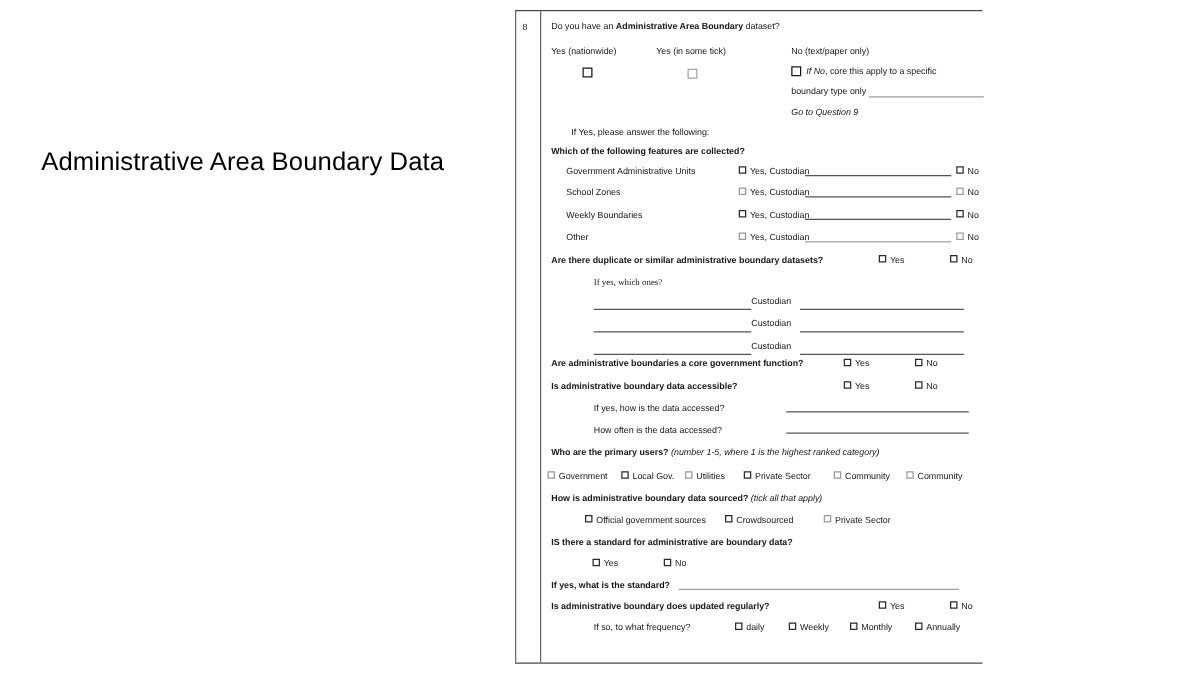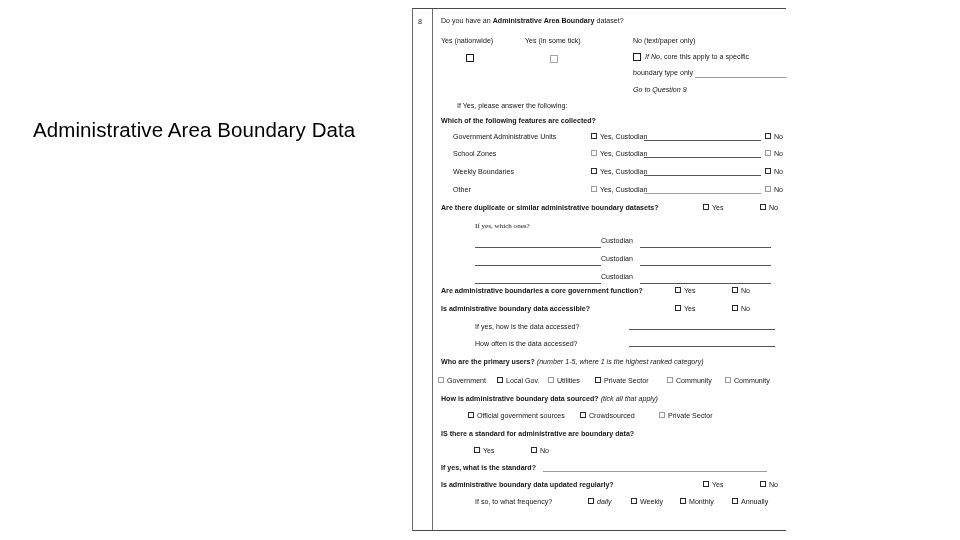--- a/index.html
+++ b/index.html
@@ -247,29 +247,29 @@
 
       <div class="abs b" style="left:8px; top:421px;">IS there a standard for administrative are boundary data?</div>
       <span class="cb" style="position:absolute; left:41px; top:438px;"></span>
       <span class="abs" style="left:50px; top:438px;">Yes</span>
       <span class="cb" style="position:absolute; left:98px; top:438px;"></span>
       <span class="abs" style="left:107px; top:438px;">No</span>
 
       <div class="abs b" style="left:8px; top:455px;">If yes, what is the standard?</div>
       <div class="rule faint" style="left:110px; top:462px; width:224px;"></div>
 
-      <div class="abs b" style="left:8px; top:472px;">Is administrative boundary data updated regularly?</div>
+      <div class="abs b" style="left:8px; top:472px;">Is administrative boundary does updated regularly?</div>
       <span class="cb" style="position:absolute; left:270px; top:472px;"></span>
       <span class="abs" style="left:279px; top:472px;">Yes</span>
       <span class="cb" style="position:absolute; left:327px; top:472px;"></span>
       <span class="abs" style="left:336px; top:472px;">No</span>
 
       <div class="abs" style="left:42px; top:489px;">If so, to what frequency?</div>
       <span class="cb" style="position:absolute; left:155px; top:489px;"></span>
-      <span class="abs" style="left:164px; top:489px;font-style:italic;">daily</span>
+      <span class="abs" style="left:164px; top:489px;">daily</span>
       <span class="cb" style="position:absolute; left:198px; top:489px;"></span>
       <span class="abs" style="left:207px; top:489px;">Weekly</span>
       <span class="cb" style="position:absolute; left:247px; top:489px;"></span>
       <span class="abs" style="left:256px; top:489px;">Monthly</span>
       <span class="cb" style="position:absolute; left:299px; top:489px;"></span>
       <span class="abs" style="left:308px; top:489px;">Annually</span>
 
     </div>
   </div>
 </div>

